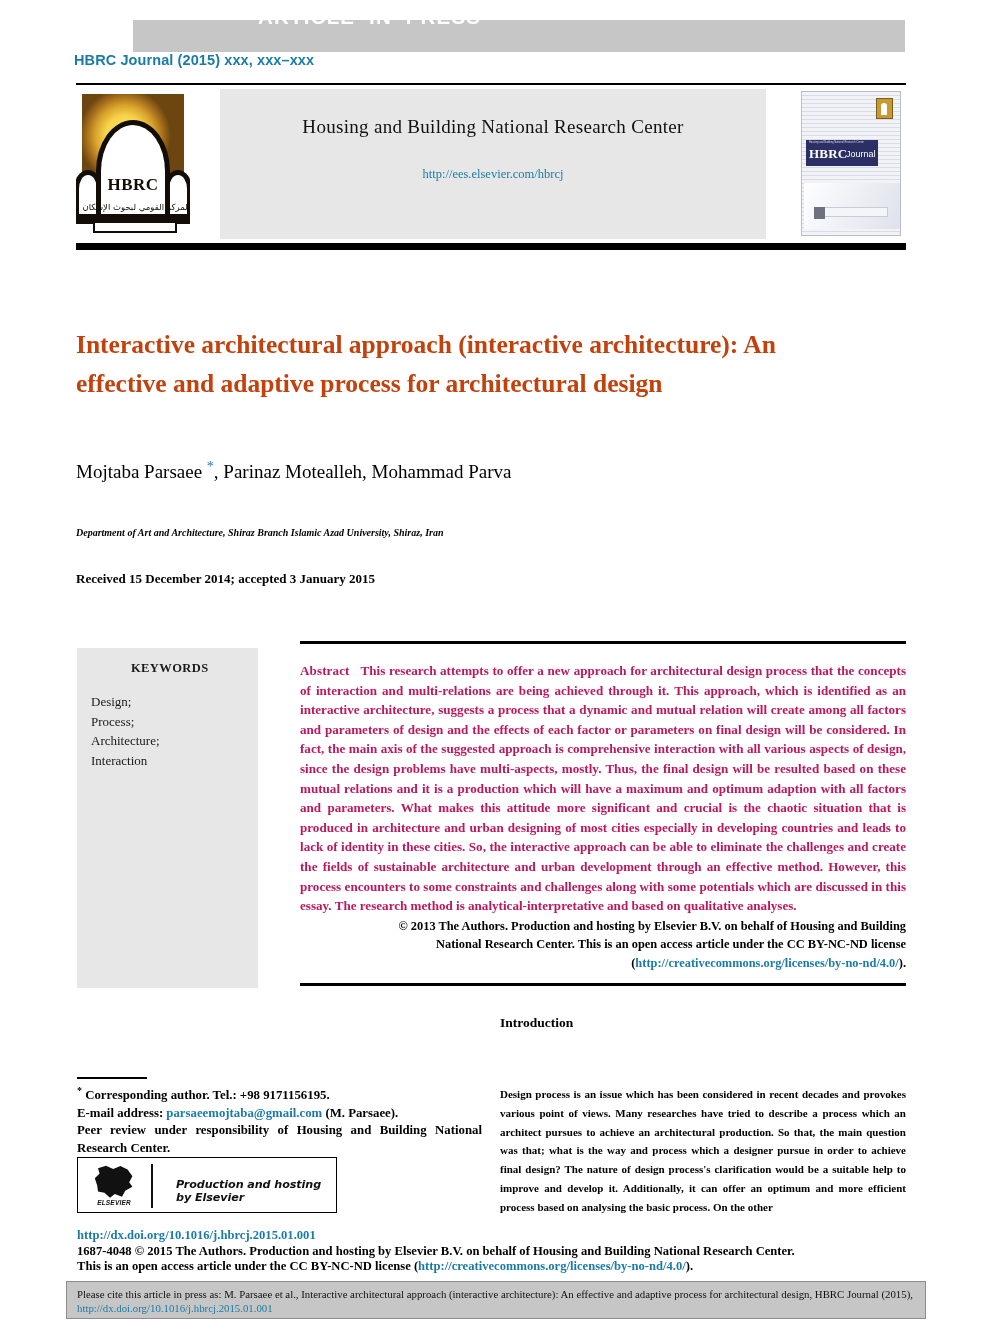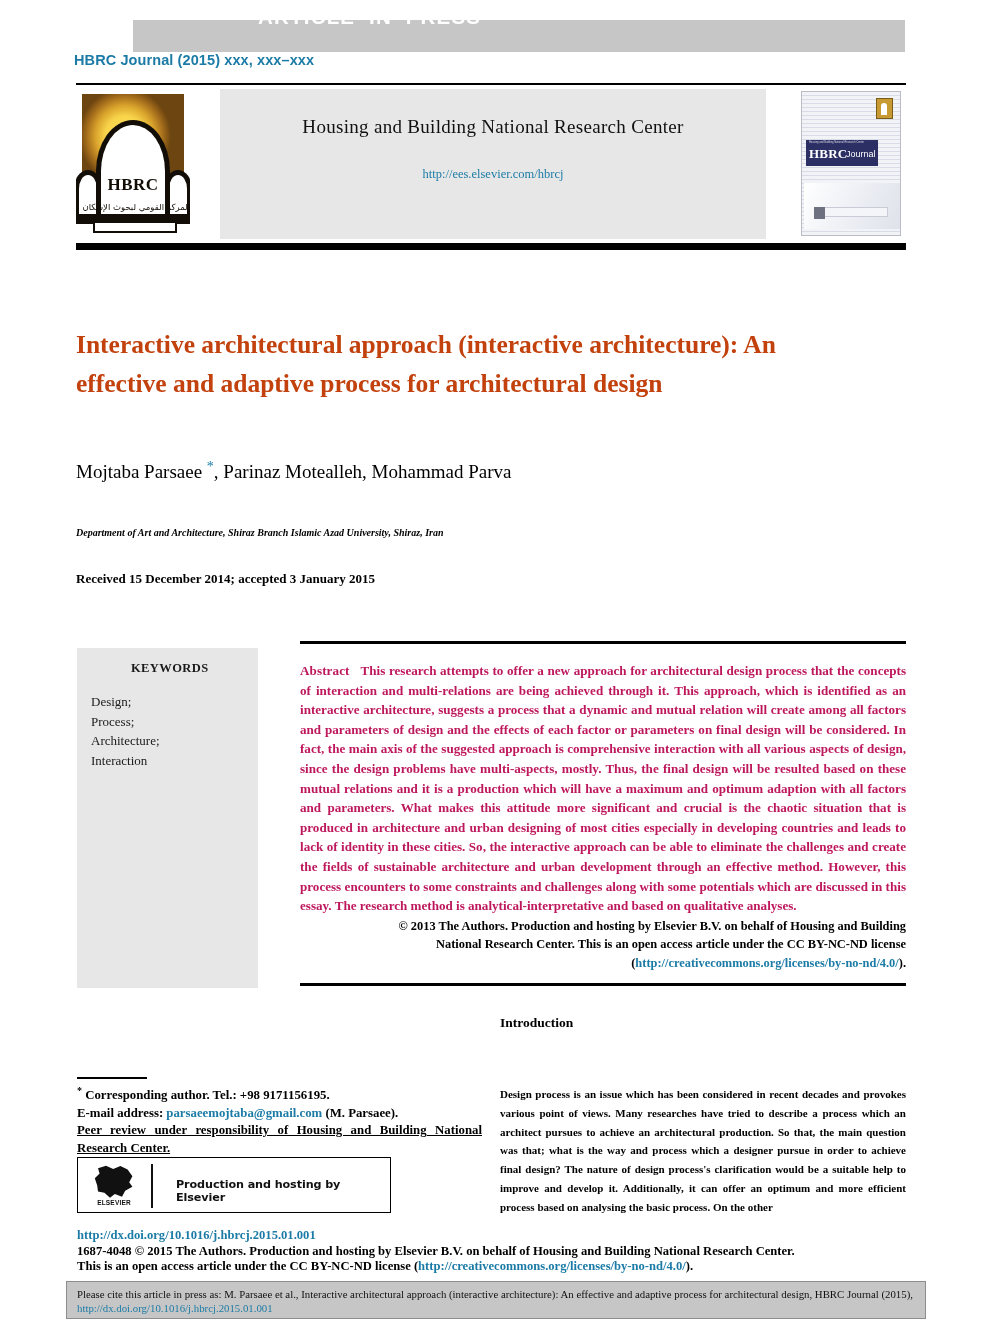--- a/index.html
+++ b/index.html
@@ -479,33 +479,33 @@
     color: #000000;
   }
   .footnote .sup {
     vertical-align: super;
     font-size: 10px;
   }
   .fn-line { display: block; }
   .fn-peer {
     display: block;
     text-align: justify;
-    text-decoration: underline;
   }
 
   
   .elsevier-box {
     position: absolute;
     left: 77px;
     top: 1157px;
-    width: 314px;
+    width: 260px;
     height: 56px;
     border: 1.4px solid #000000;
     box-sizing: border-box;
     background: #ffffff;
+    font-style: italic;
   }
   .els-logo {
     position: absolute;
     left: 14px;
     top: 5px;
     width: 44px;
     height: 46px;
   }
   .els-tree {
     position: absolute;

